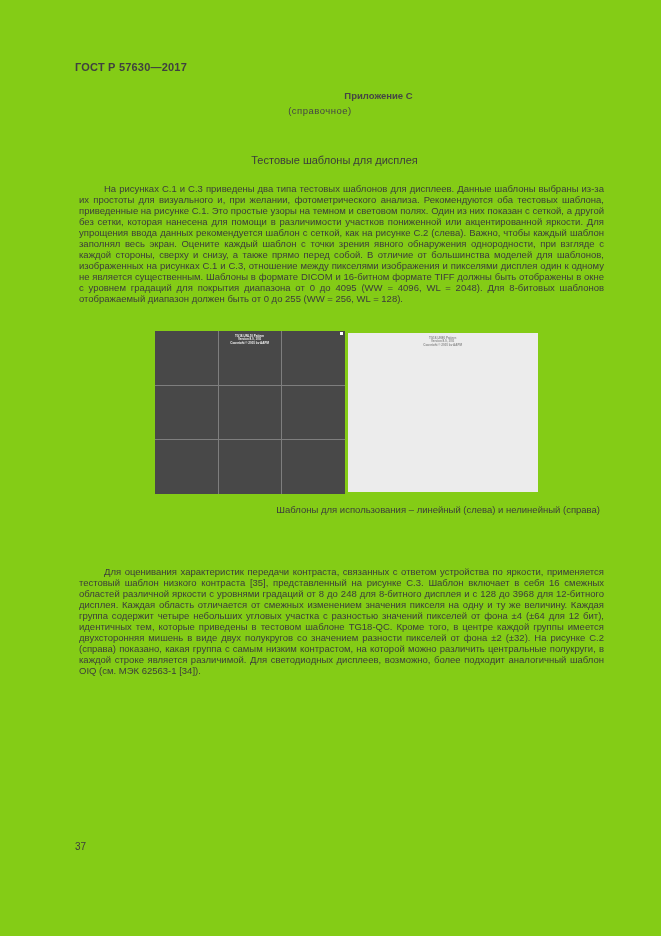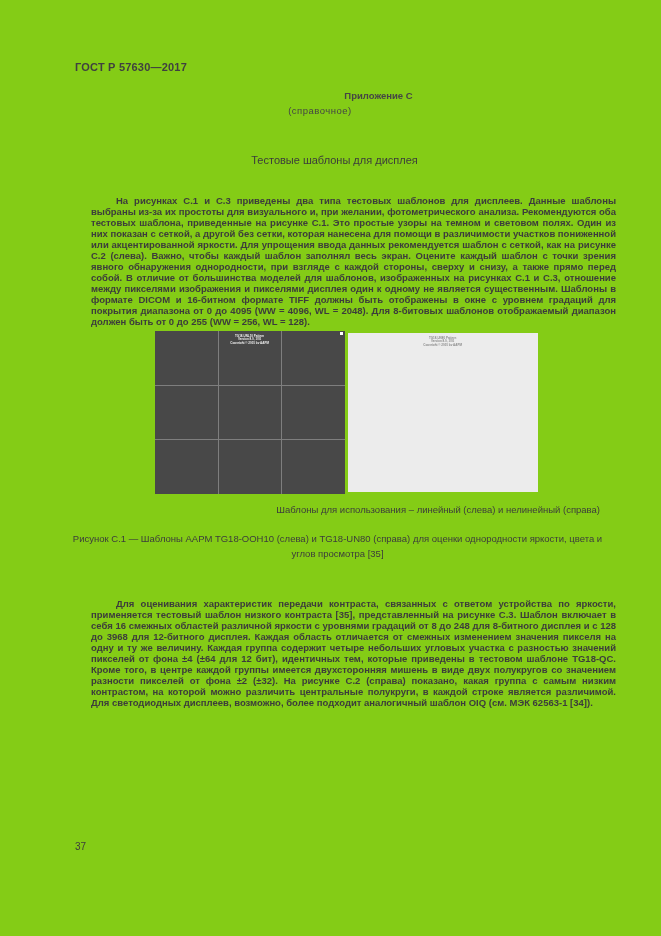--- a/index.html
+++ b/index.html
@@ -22,26 +22,26 @@
   }
   .appendix-note{
     position:absolute;left:0;top:105px;width:640px;
     text-align:center;font-size:9.5px;color:#454545;letter-spacing:0.5px;
   }
   .section-title{
     position:absolute;left:0;top:150px;width:661px;margin:4px;
     text-align:center;font-size:11px;font-weight:normal;color:#3c3c3c;
   }
   .body-par{
-    position:absolute;left:75px;width:525px;margin:16px;
+    position:absolute;left:75px;width:525px;margin:4px;
     font-size:9.5px;line-height:11px;text-align:justify;
-    text-indent:25px;color:#3c3c3c;font-weight:bold;
+    text-indent:25px;color:#3c3c3c;
   }
   .p1{top:179px;}
-  .p2{top:582px;}
+  .p2{top:562px;}
   .figure-images{
     position:absolute;left:155px;top:331px;
     display:flex;gap:3px;align-items:flex-start;
   }
   .pattern{position:relative;}
   .pattern-dark{
     width:190px;height:163px;background:#474747;
   }
   .uniformity-grid{
     position:absolute;inset:0;
@@ -122,19 +122,18 @@
           <span>TG18-UN80 Pattern</span><br>
           <span>Version 8.0, 1/01</span><br>
           <span>Copyright © 2001 by AAPM</span>
         </span>
       </div>
     </div>
   </div>
 
   <div class="subcaption">Шаблоны для использования – линейный (слева) и нелинейный (справа)</div>
 
-  <div class="figcaption">Рисунок С.1 — Шаблоны AAPM TG18-OOH10 (слева) и TG18-UN80 (справа) для оценки однородности яркости, цвета и углов просмотра [35]</div>
 
   <p class="body-par p2">Для оценивания характеристик передачи контраста, связанных с ответом устройства по яркости, применяется тестовый шаблон низкого контраста [35], представленный на рисунке С.3. Шаблон включает в себя 16 смежных областей различной яркости с уровнями градаций от 8 до 248 для 8-битного дисплея и с 128 до 3968 для 12-битного дисплея. Каждая область отличается от смежных изменением значения пикселя на одну и ту же величину. Каждая группа содержит четыре небольших угловых участка с разностью значений пикселей от фона ±4 (±64 для 12 бит), идентичных тем, которые приведены в тестовом шаблоне TG18-QC. Кроме того, в центре каждой группы имеется двухсторонняя мишень в виде двух полукругов со значением разности пикселей от фона ±2 (±32). На рисунке С.2 (справа) показано, какая группа с самым низким контрастом, на которой можно различить центральные полукруги, в каждой строке является различимой. Для светодиодных дисплеев, возможно, более подходит аналогичный шаблон OIQ (см. МЭК 62563-1 [34]).</p>
 
   <div class="page-number">37</div>
 
 </div>
 
 </body></html>

